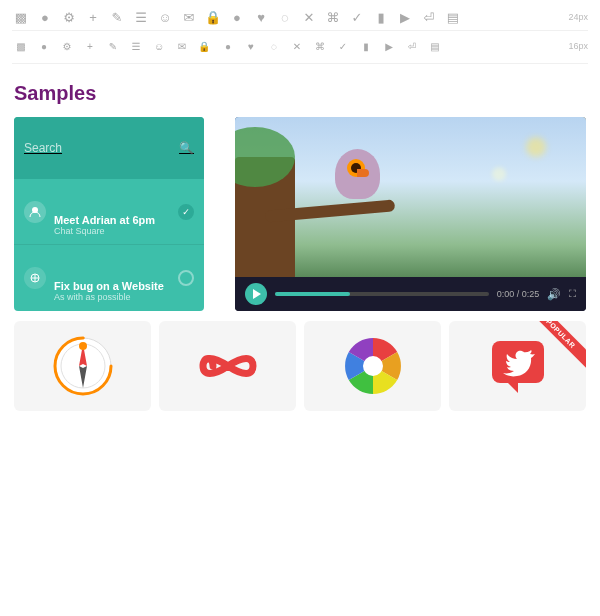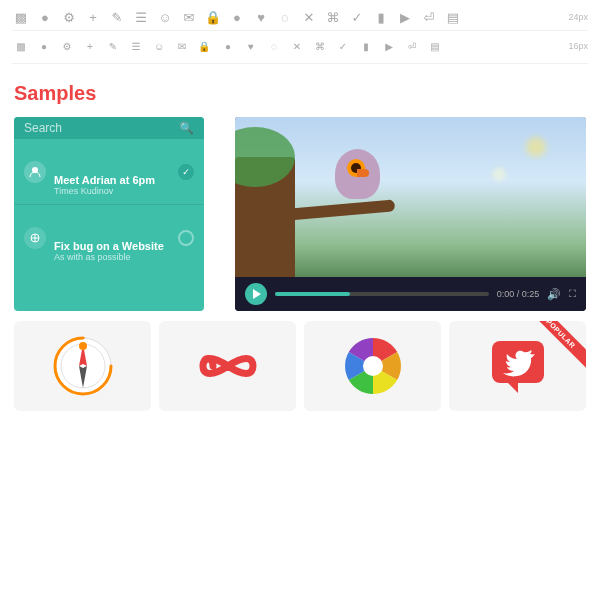--- a/index.html
+++ b/index.html
@@ -39,43 +39,44 @@
       margin: 2px 12px;
     }
 
     
     .samples-section {
       padding: 16px 14px 10px 14px;
     }
     .samples-title {
       font-size: 20px;
       font-weight: bold;
-      color: #ef4444;
+      color: #701a75;
       margin-bottom: 12px;
     }
 
     .samples-content {
       display: flex;
       gap: 10px;
     }
 
     
     .task-panel {
       width: 190px;
       background: #3dbfaa;
       border-radius: 4px;
       overflow: hidden;
       flex-shrink: 0;
     }
     .task-search {
       background: #2daa97;
-      padding: 4px 10px;
+      padding: 24px 10px;
       display: flex;
       align-items: center;
       gap: 6px;
+      text-decoration: underline;
     }
     .task-search input {
       background: transparent;
       border: none;
       outline: none;
       color: #fff;
       font-size: 12px;
       flex: 1;
       width: 100%;
     }
@@ -411,21 +412,21 @@
       <ul class="task-list">
         <li class="task-item">
           <div class="task-icon" style="background: rgba(255,255,255,0.2);">
             <svg width="12" height="12" viewBox="0 0 12 12" fill="white">
                 <circle cx="6" cy="4" r="3"></circle>
                 <path d="M1 11c0-2.8 2.2-5 5-5s5 2.2 5 5" stroke="white" stroke-width="1" fill="none"></path>
               </svg>
           </div>
           <div class="task-text">
             <div class="task-title">Meet Adrian at 6pm</div>
-            <div class="task-sub">Times Kudinov</div>
+            <div class="task-sub">Chat Square</div>
           </div>
           <div class="task-toggle done">✓</div>
         </li>
         <li class="task-item" style="border-bottom:none;">
           <div class="task-icon">
             <svg width="12" height="12" viewBox="0 0 12 12" fill="white">
                 <circle cx="6" cy="6" r="4" stroke="white" stroke-width="1" fill="none"></circle>
                 <line x1="6" y1="2" x2="6" y2="10" stroke="white" stroke-width="1"></line>
                 <line x1="2" y1="6" x2="10" y2="6" stroke="white" stroke-width="1"></line>
               </svg>

